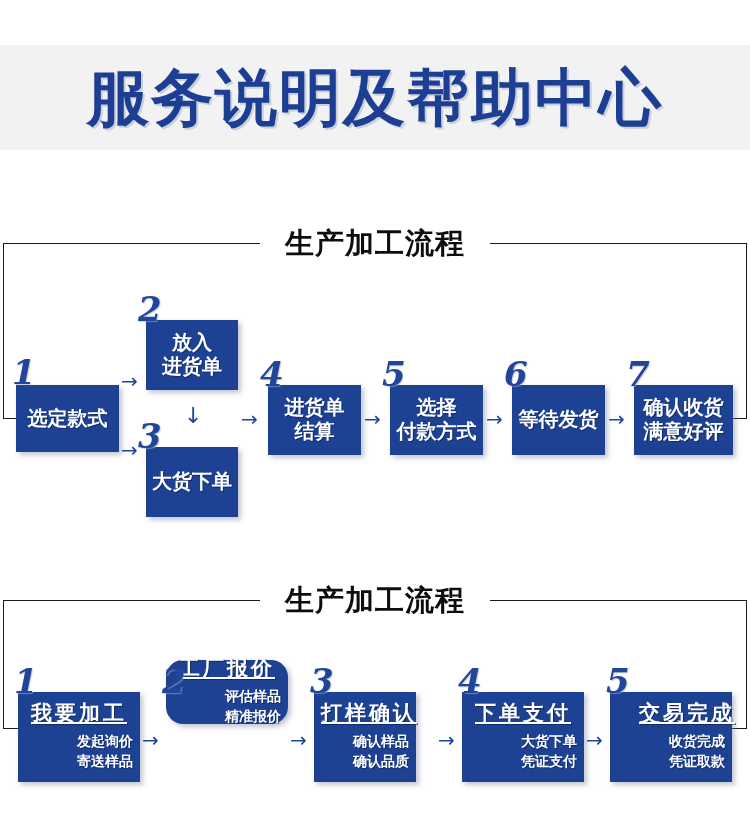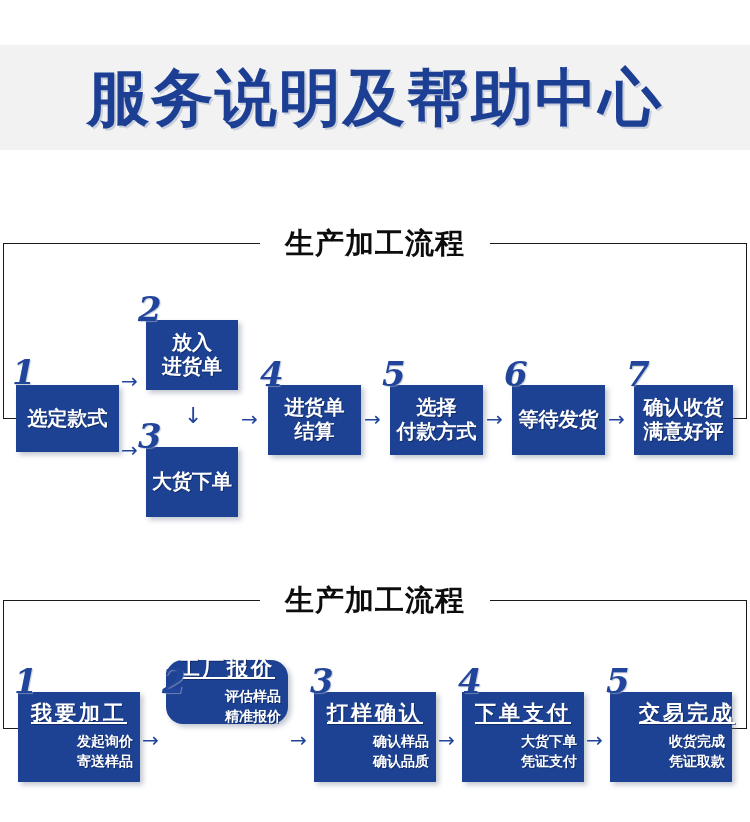--- a/index.html
+++ b/index.html
@@ -235,21 +235,21 @@
 </div>
 <div class="step-num" style="left:14px; top:664px;">1</div>
 
 <div class="node flow-b" style="left:166px; top:660px; width:122px; height:64px;border-radius:17px;">
   <div class="line head">工厂报价</div>
   <div class="line sub s1">评估样品</div>
   <div class="line sub s2">精准报价</div>
 </div>
 <div class="step-num" style="left:162px; top:664px;">2</div>
 
-<div class="node flow-b" style="left:314px; top:692px; width:122px; height:90px;">
+<div class="node flow-b" style="left:314px; top:692px; width:102px; height:90px;">
   <div class="line head">打样确认</div>
   <div class="line sub s1">确认样品</div>
   <div class="line sub s2">确认品质</div>
 </div>
 <div class="step-num" style="left:310px; top:664px;">3</div>
 
 <div class="node flow-b" style="left:462px; top:692px; width:122px; height:90px;">
   <div class="line head">下单支付</div>
   <div class="line sub s1">大货下单</div>
   <div class="line sub s2">凭证支付</div>

